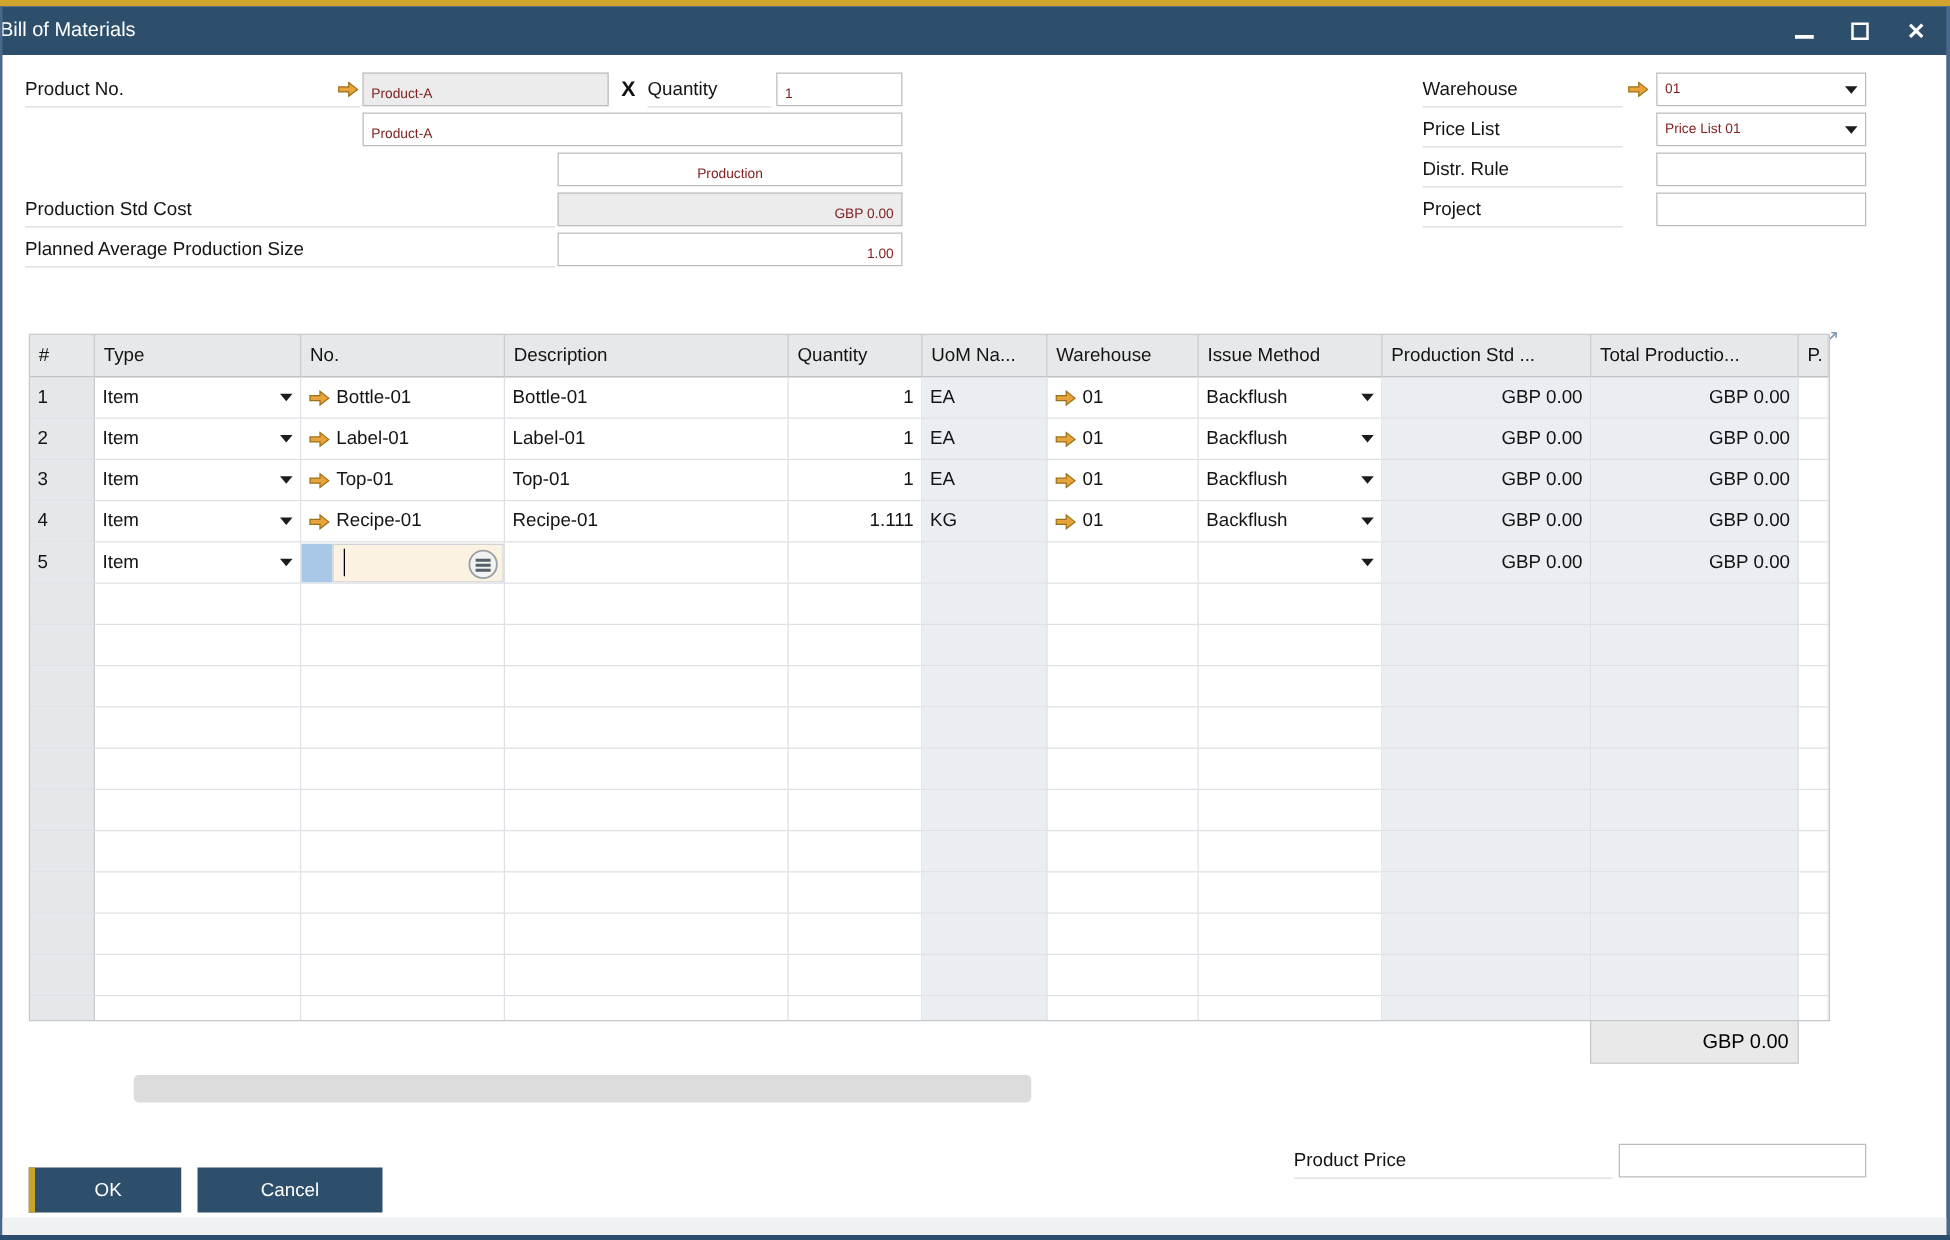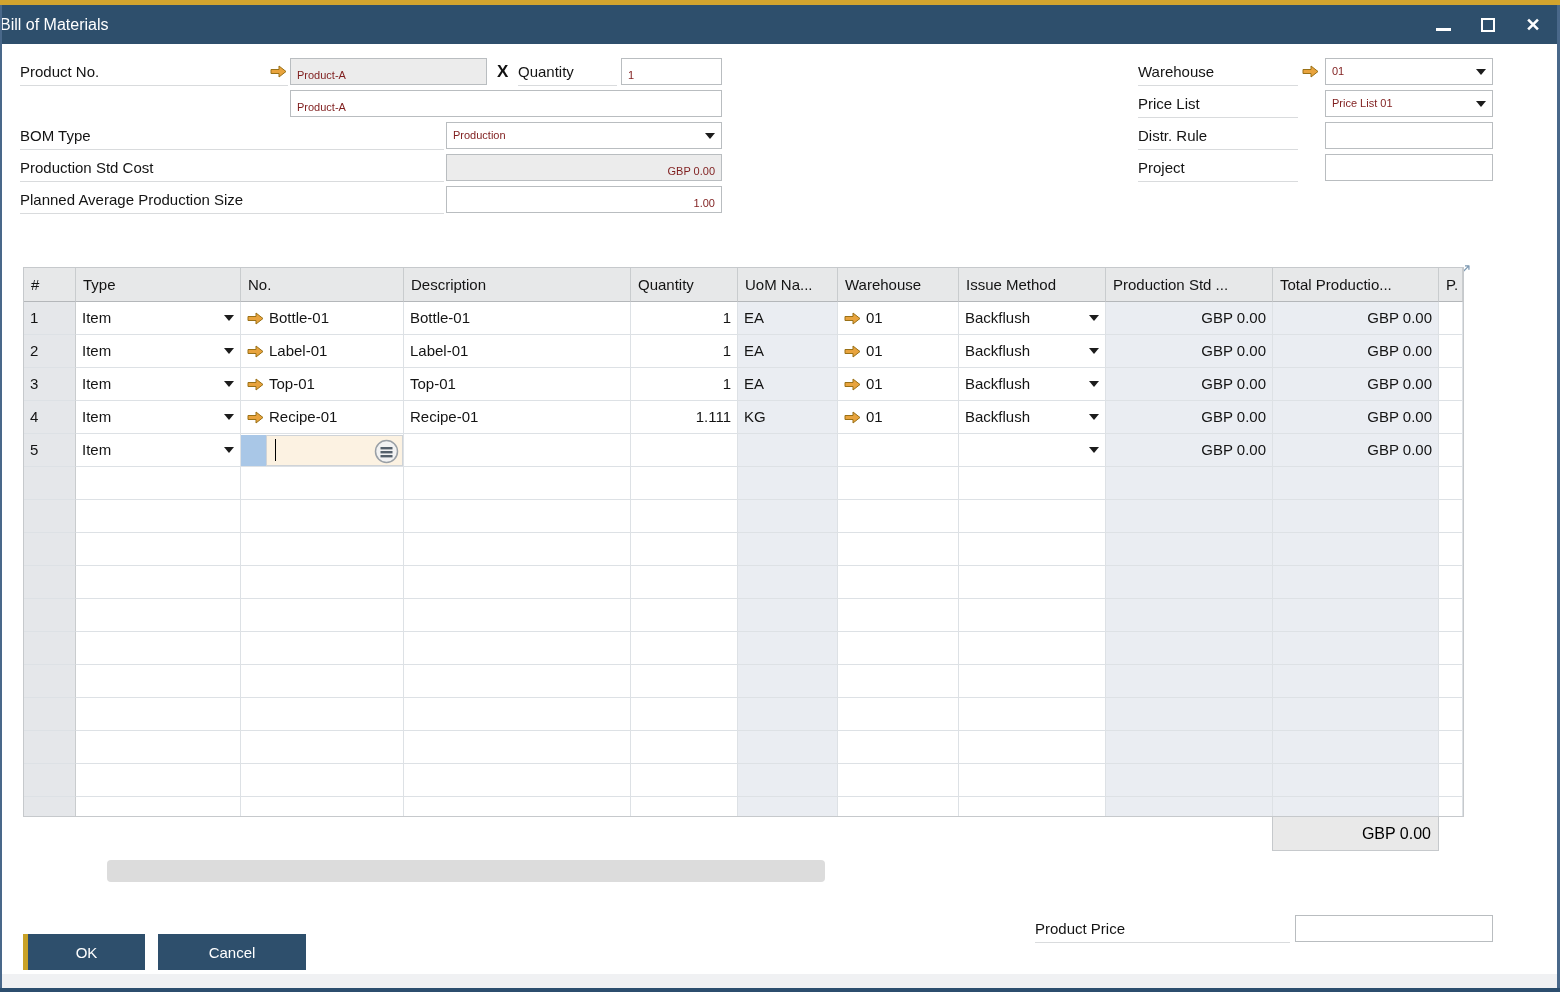--- a/index.html
+++ b/index.html
@@ -92,22 +92,21 @@
   <svg class="link-arrow" style="left:270px; top:65px;" viewBox="0 0 17 13">
     <path d="M1 4.5 h8 V1 l7 5.5 -7 5.5 V8.5 H1 z" fill="#E8A33D" stroke="#9a7116" stroke-width="1"></path>
     </svg>
   <div class="field grey" style="left:290px; top:58px; width:197px;">Product-A</div>
   <span class="times" style="left:497px; top:62px;">X</span>
   <div class="flabel" style="left:518px; top:58px; width:99px;">Quantity</div>
   <div class="field" style="left:621px; top:58px; width:101px;">1</div>
 
   <div class="field" style="left:290px; top:90px; width:432px;">Product-A</div>
 
-  <div class="flabel" style="left:20px; top:122px; width:424px;">BOM Type</div>
-  <div class="field dropdown" style="left:446px; top:122px; width:276px;">
+  <div class="field dropdown" style="left:446px; top:122px; width:276px;flex-direction:column;">
     <span class="txt">Production</span>
     <span class="caret"></span>
   </div>
 
   <div class="flabel" style="left:20px; top:154px; width:424px;">Production Std Cost</div>
   <div class="field grey right" style="left:446px; top:154px; width:276px;">GBP 0.00</div>
 
   <div class="flabel" style="left:20px; top:186px; width:424px;">Planned Average Production Size</div>
   <div class="field right" style="left:446px; top:186px; width:276px;">1.00</div>
 

